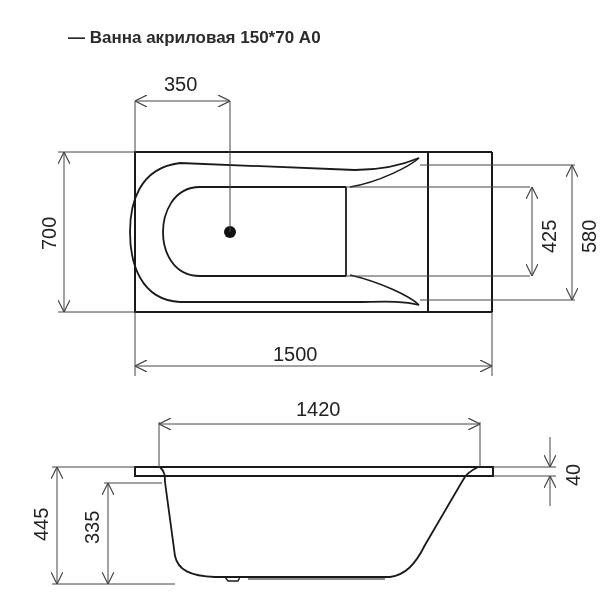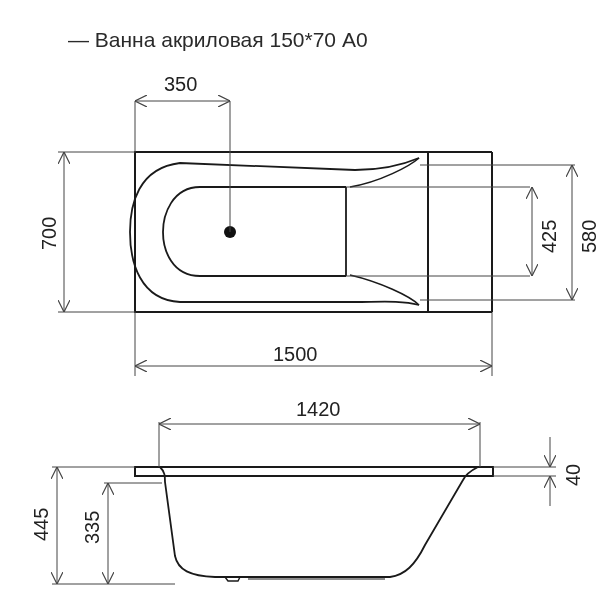--- a/index.html
+++ b/index.html
@@ -1,17 +1,17 @@
 <!DOCTYPE html>
 <html><head>
 <meta charset="utf-8">
 <style>
   html, body { margin: 0; padding: 0; background: #ffffff; }
   body { width: 600px; height: 600px; position: relative; overflow: hidden; font-family: "Liberation Sans", sans-serif; }
-  .title { position: absolute; left: 68px; top: 28px; font-size: 21px; color: #2a2a2a; white-space: nowrap; }
+  .title { position: absolute; left: 68px; top: 28px; font-size: 17px; color: #2a2a2a; white-space: nowrap; font-weight: bold; }
   svg { position: absolute; left: 0; top: 0; }
   .dim-text { font-family: "Liberation Sans", sans-serif; font-size: 20px; fill: #222; }
 </style>
 </head>
 <body>
 
 <div class="title">— Ванна акриловая 150*70 A0</div>
 
 <svg width="600" height="600" viewBox="0 0 600 600">
   <defs>

